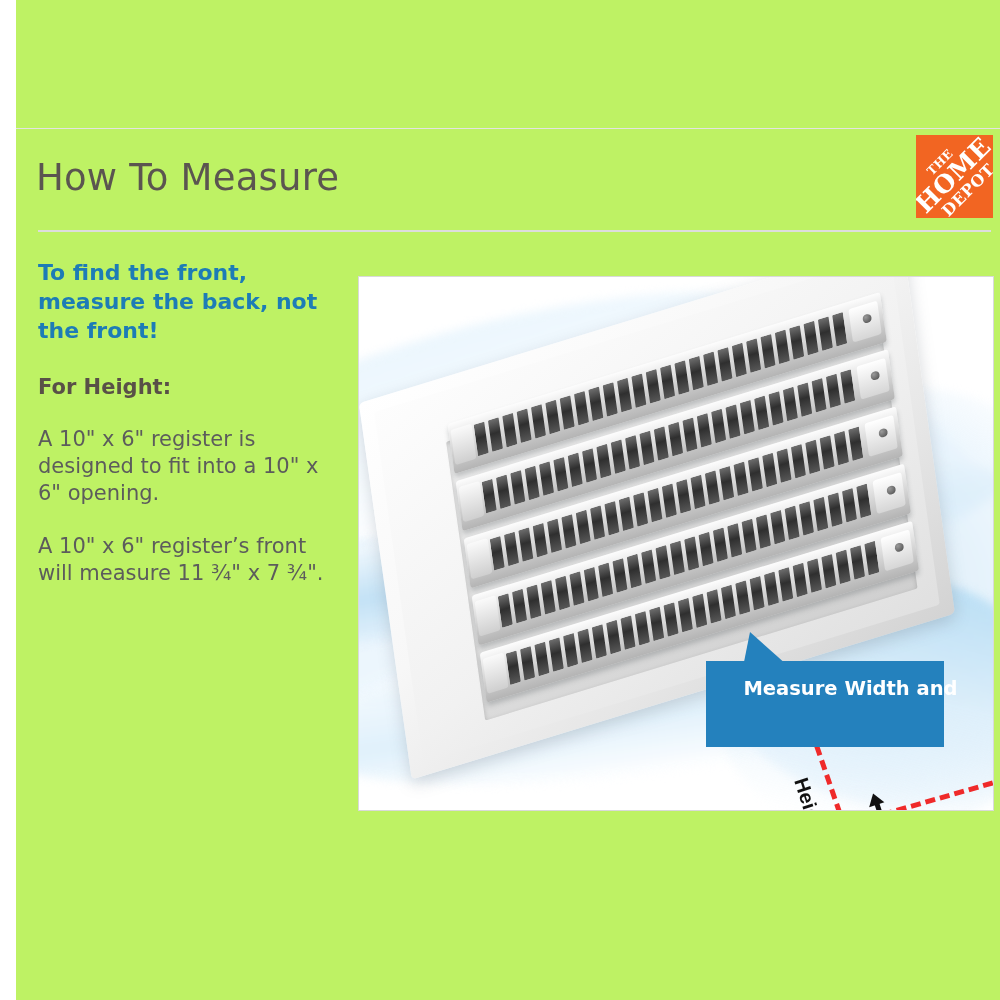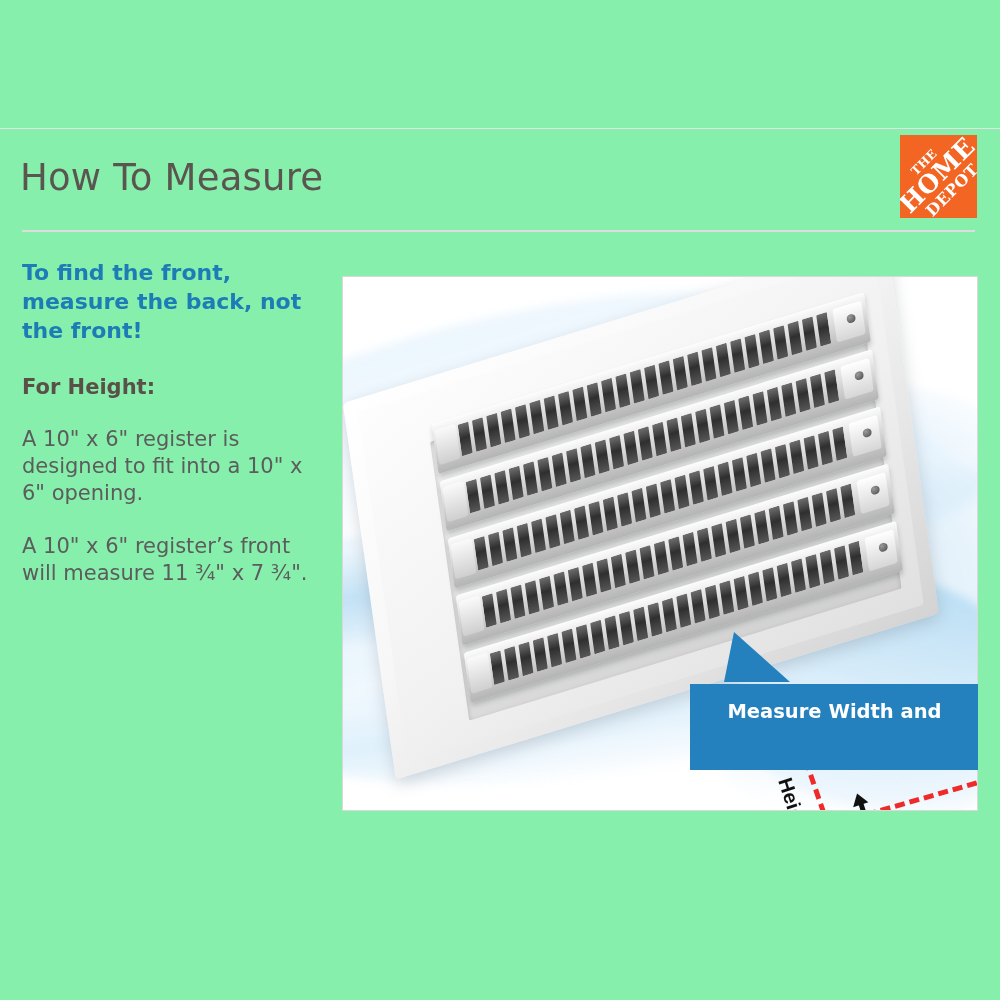--- a/index.html
+++ b/index.html
@@ -2,21 +2,21 @@
 <html><head>
 <meta charset="utf-8">
 <title>How To Measure</title>
 <style>
   html,body{margin:0;padding:0;background:#ffffff;}
   body{
     width:1000px;height:1000px;position:relative;overflow:hidden;
     font-family:"DejaVu Sans","Liberation Sans",sans-serif;
     -webkit-font-smoothing:antialiased;
   }
-  .page{position:absolute;inset:0;background:#86efac;}
+  .page{position:absolute;inset:0;background:#bef264;margin-left:16px;}
 
   
   .top-rule{
     position:absolute;left:0;top:128px;width:1000px;height:1px;
     background:#e3e3e3;
   }
 
   
   .page-title{
     position:absolute;left:20px;top:156px;
@@ -186,21 +186,21 @@
   .arrow-h:before,.arrow-h:after{
     content:"";position:absolute;width:0;height:0;
     border-top:8px solid transparent;border-bottom:8px solid transparent;
     top:-5.5px;
   }
   .arrow-h:before{left:-10px;border-right:12px solid #111;}
   .arrow-h:after{right:-10px;border-left:12px solid #111;}
 
   
   .callout{
-    position:absolute;left:690px;top:684px;width:288px;height:86px;
+    position:absolute;left:690px;top:661px;width:238px;height:86px;
     background:#2481bd;
   }
   .callout-text{
     position:absolute;left:0;top:14px;width:289px;text-align:center;
     color:#ffffff;font-weight:bold;font-size:19.5px;line-height:27px;
     font-family:"DejaVu Sans","Liberation Sans",sans-serif;
   }
   .callout-tail{
     position:absolute;left:724px;top:632px;width:0;height:0;
     border-left:10px solid transparent;

